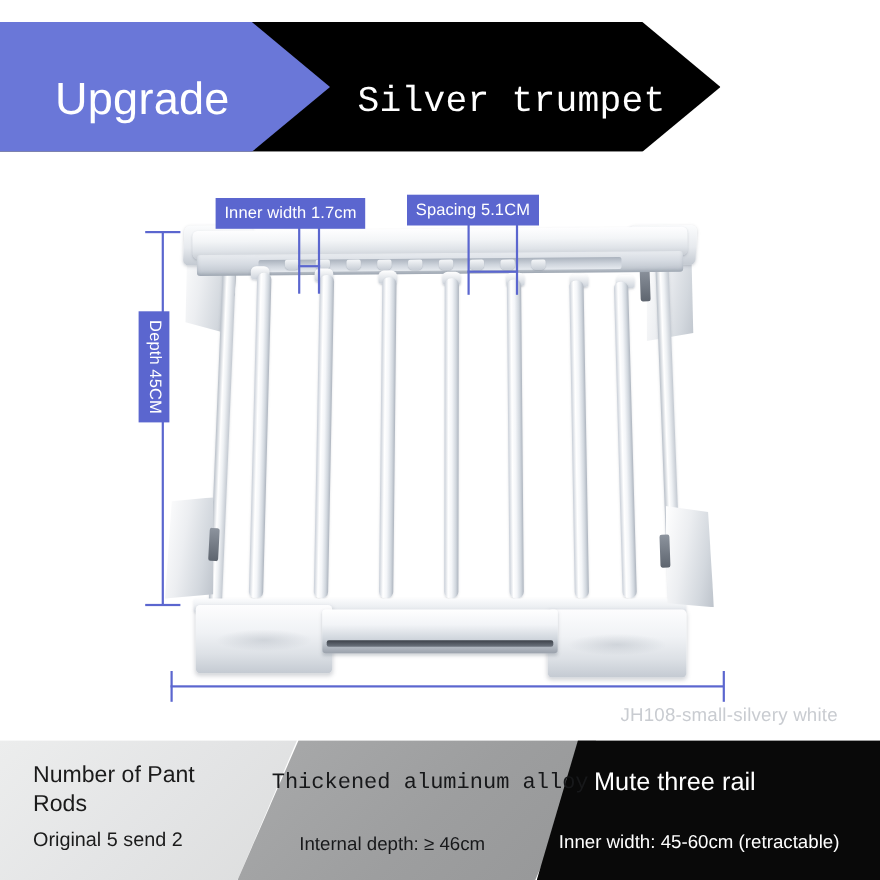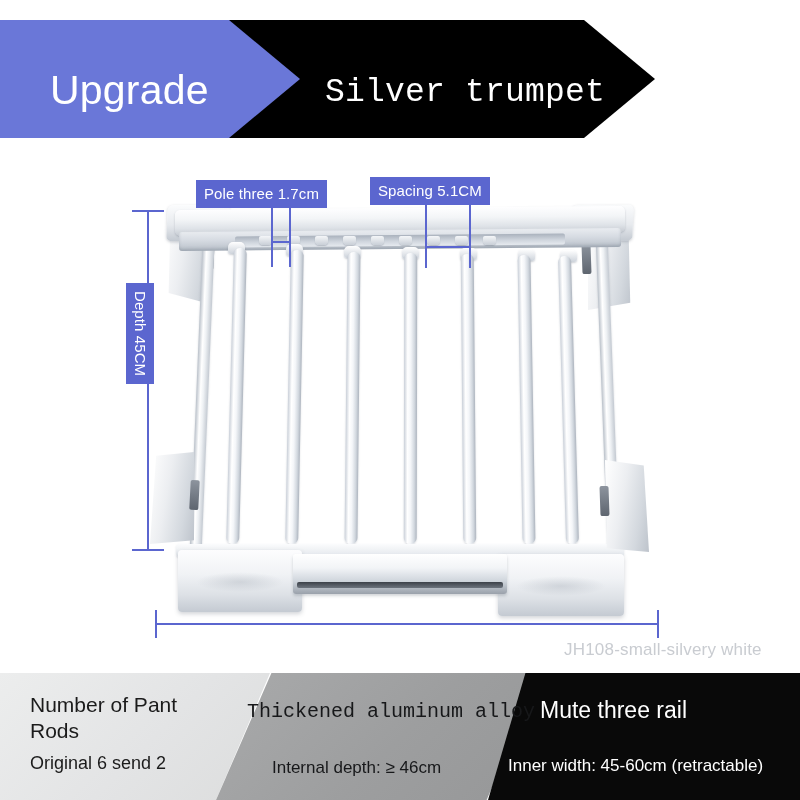--- a/index.html
+++ b/index.html
@@ -240,21 +240,21 @@
 
     <div class="plate plate-bl"></div>
     <div class="plate-hinge" style="left:190px;top:340px;transform:rotate(3deg);"></div>
     <div class="plate plate-br"></div>
     <div class="plate-hinge" style="left:600px;top:346px;transform:rotate(-2deg);"></div>
   </div>
 
   <div class="caliper cal-v" style="left:271px;top:205px;height:62px;"></div>
   <div class="caliper cal-v" style="left:289px;top:205px;height:62px;"></div>
   <div class="caliper cal-h" style="left:271px;top:241px;width:20px;"></div>
-  <div class="badge" style="left:196px;top:180px;">Pole three 1.7cm</div>
+  <div class="badge" style="left:196px;top:180px;">Inner width 1.7cm</div>
 
   <div class="caliper cal-v" style="left:425px;top:200px;height:68px;"></div>
   <div class="caliper cal-v" style="left:469px;top:200px;height:68px;"></div>
   <div class="caliper cal-h" style="left:425px;top:246px;width:46px;"></div>
   <div class="badge" style="left:370px;top:177px;">Spacing 5.1CM</div>
 
   <div class="caliper cal-h" style="left:132px;top:210px;width:32px;"></div>
   <div class="caliper cal-v" style="left:147px;top:210px;height:340px;"></div>
   <div class="caliper cal-h" style="left:132px;top:549px;width:32px;"></div>
   <div class="badge badge-depth">Depth 45CM</div>
@@ -265,21 +265,21 @@
 
   <div class="model-no">JH108-small-silvery white</div>
 
   <div class="strip">
     <div class="panel p-light"></div>
     <div class="panel p-mid"></div>
     <div class="panel p-dark"></div>
   </div>
 
   <div class="p-title t1">Number of Pant Rods</div>
-  <div class="p-sub s1">Original 6 send 2</div>
+  <div class="p-sub s1">Original 5 send 2</div>
 
   <div class="p-title t2">Thickened aluminum alloy</div>
   <div class="p-sub s2">Internal depth: ≥ 46cm</div>
 
   <div class="p-title t3">Mute three rail</div>
   <div class="p-sub s3">Inner width: 45-60cm (retractable)</div>
 
 </div>
 
 </body></html>

